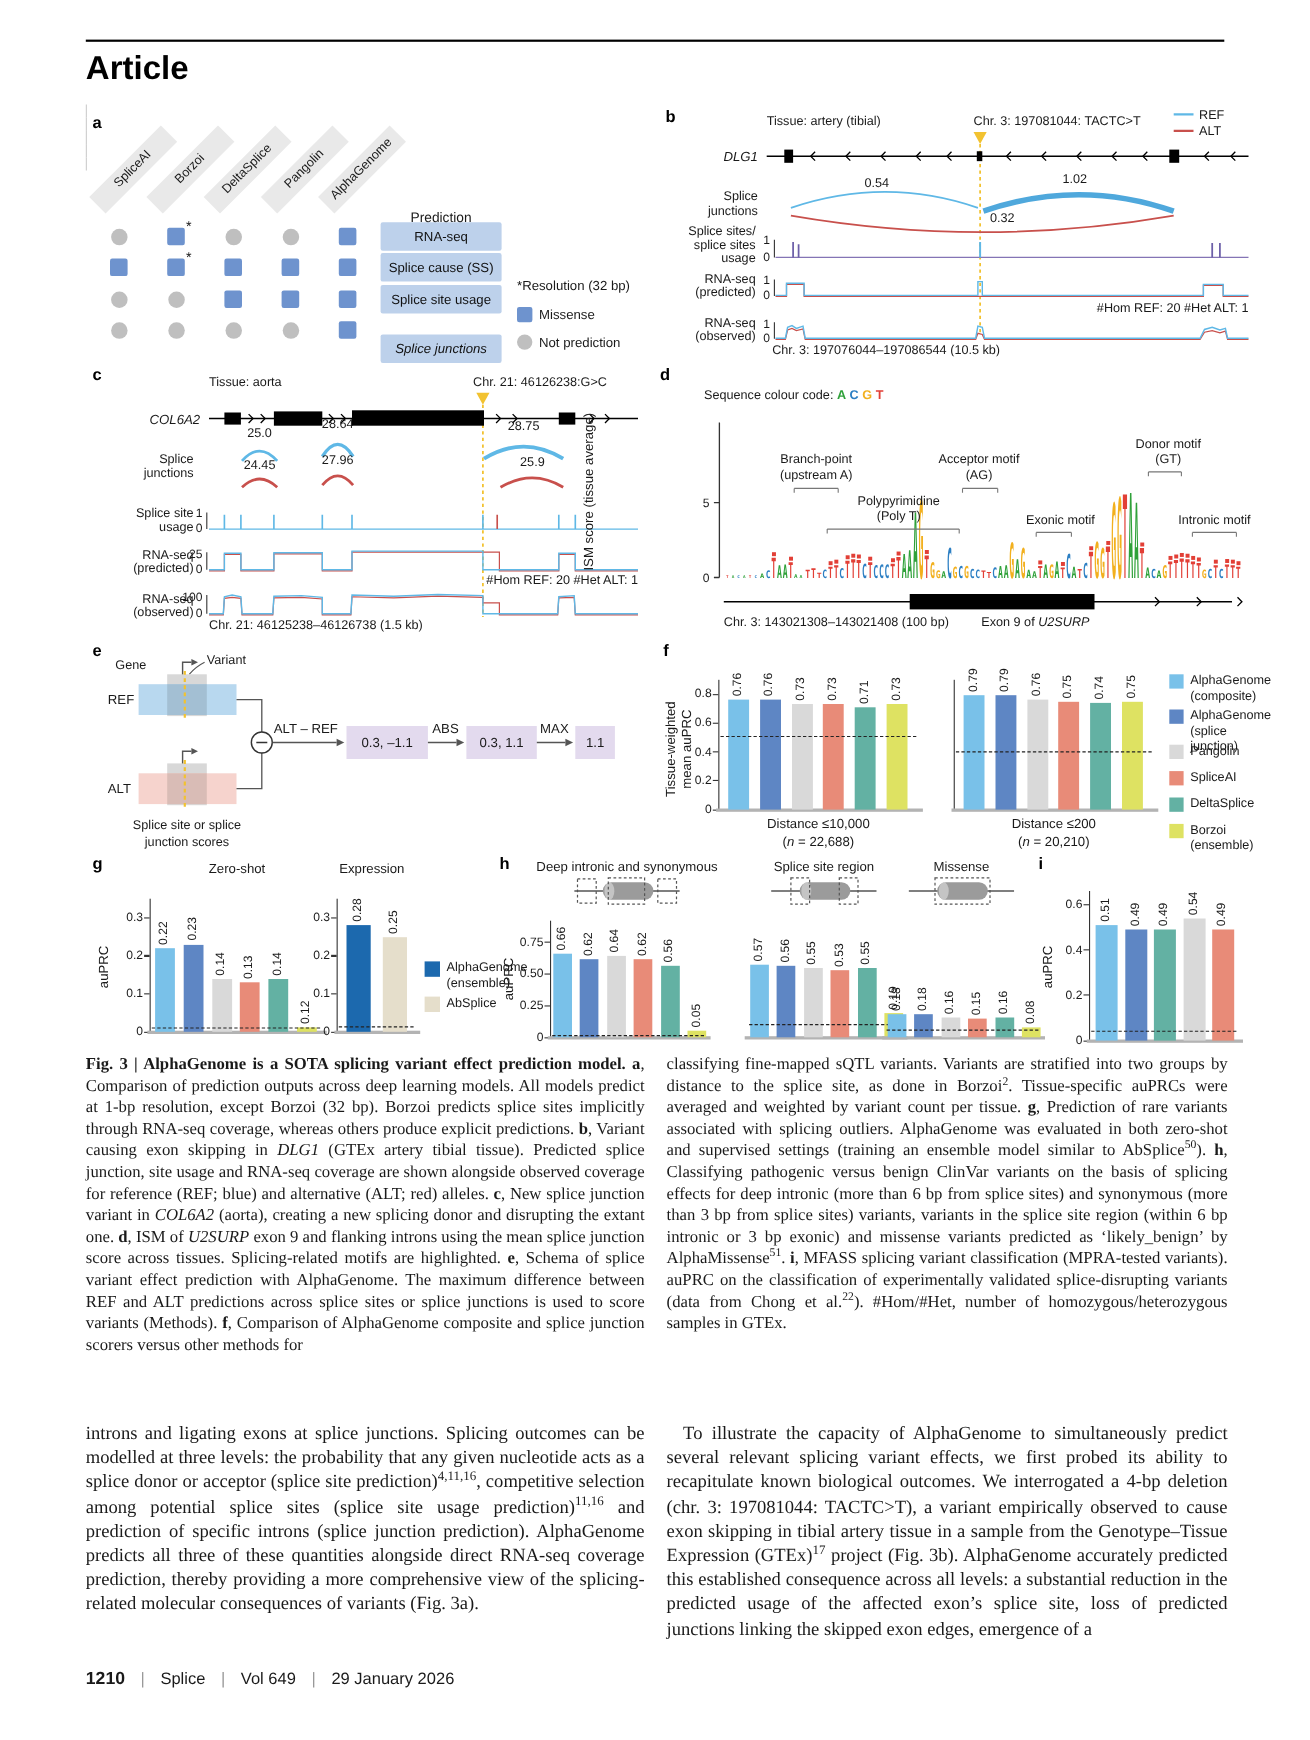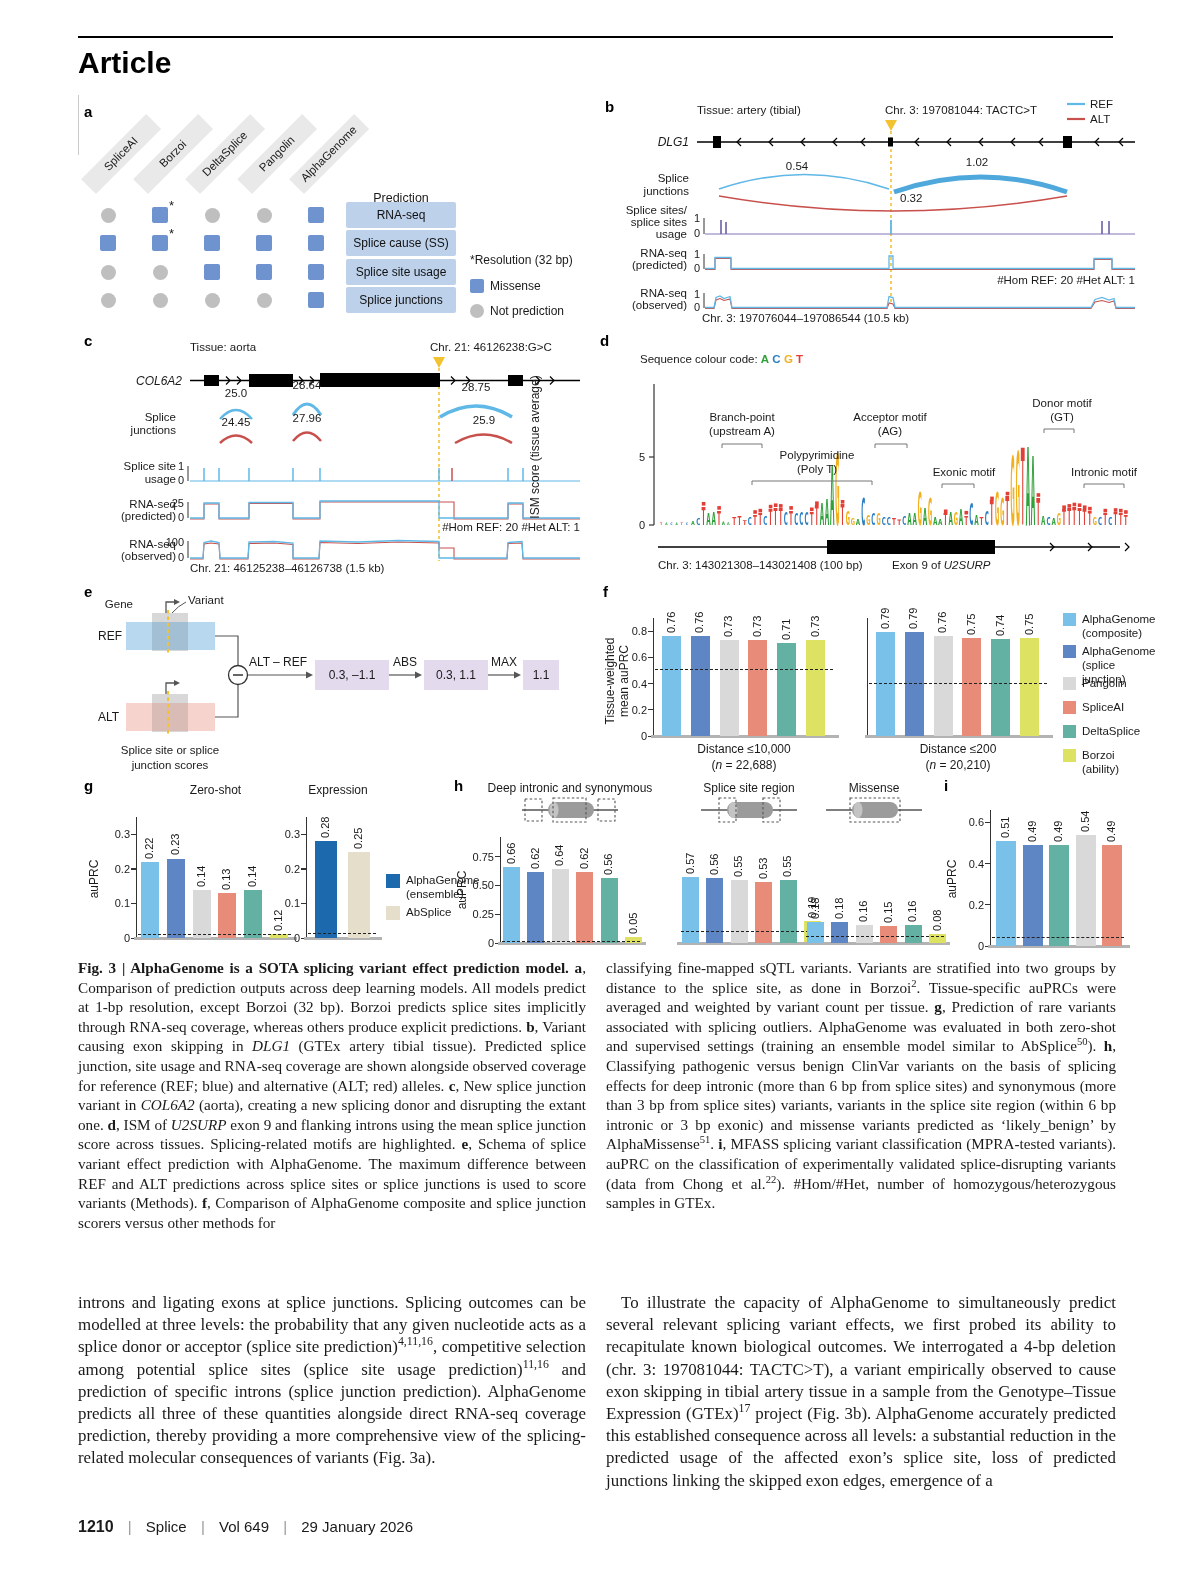--- a/index.html
+++ b/index.html
@@ -73,21 +73,21 @@
       <div class="cell-circle" style="left: 74.5px; top: 169.5px; background: rgb(191, 191, 191);"></div>
       <div class="cell-square" style="left: 126px; top: 169px; background: rgb(110, 147, 206);"></div>
       <div class="cell-square" style="left: 178px; top: 169px; background: rgb(110, 147, 206);"></div>
       <div class="cell-square" style="left: 230px; top: 169px; background: rgb(110, 147, 206);"></div>
       <div class="row-box" style="top: 164px;">Splice site usage</div>
       <div class="cell-circle" style="left: 22.5px; top: 197.5px; background: rgb(191, 191, 191);"></div>
       <div class="cell-circle" style="left: 74.5px; top: 197.5px; background: rgb(191, 191, 191);"></div>
       <div class="cell-circle" style="left: 126.5px; top: 197.5px; background: rgb(191, 191, 191);"></div>
       <div class="cell-circle" style="left: 178.5px; top: 197.5px; background: rgb(191, 191, 191);"></div>
       <div class="cell-square" style="left: 230px; top: 197px; background: rgb(110, 147, 206);"></div>
-      <div class="row-box" style="top: 192px;">Splice junctions</div>
+      <div class="row-box" style="top: 209px; font-style: italic;">Splice junctions</div>
       <div style="left: 268px; top: 96px; width: 110px; text-align: center; position: absolute; font: 12.5px &quot;Liberation Sans&quot;, sans-serif;">Prediction</div>
       <div style="left: 392px; top: 158px; position: absolute; font: 12px &quot;Liberation Sans&quot;, sans-serif;">*Resolution (32 bp)</div>
       <div style="left: 392px; top: 184px; width: 14px; height: 14px; background: rgb(110, 147, 206); position: absolute; border-radius: 2px;"></div>
       <div style="left: 412px; top: 184px; position: absolute; font: 12px &quot;Liberation Sans&quot;, sans-serif;">Missense</div>
       <div style="left: 392px; top: 209px; width: 14px; height: 14px; background: rgb(191, 191, 191); position: absolute; border-radius: 50%;"></div>
       <div style="left: 412px; top: 209px; position: absolute; font: 12px &quot;Liberation Sans&quot;, sans-serif;">Not prediction</div>
     </div>
 
   <div class="panel-letter" style="left:605px;top:98px;">b</div>
   <svg class="abs" style="left:597px;top:94px;" width="543" height="230" viewBox="0 0 543 230">
@@ -510,21 +510,21 @@
       <div style="left: 468px; top: 121px; width: 13px; height: 13px; background: rgb(232, 139, 120); position: absolute;"></div>
       <div class="legend-entry" style="left: 487px; top: 120px; position: absolute;">
         <div>SpliceAI</div>
       </div>
       <div style="left: 468px; top: 145px; width: 13px; height: 13px; background: rgb(99, 177, 163); position: absolute;"></div>
       <div class="legend-entry" style="left: 487px; top: 144px; position: absolute;">
         <div>DeltaSplice</div>
       </div>
       <div style="left: 468px; top: 169px; width: 13px; height: 13px; background: rgb(222, 226, 98); position: absolute;"></div>
       <div class="legend-entry" style="left: 487px; top: 168px; position: absolute;">
-        <div>Borzoi (ability)</div>
+        <div>Borzoi (ensemble)</div>
       </div>
     </div>
   <div id="panel-g" class="abs" style="left:78px;top:775px;width:395px;height:185px;">
     <div class="panel-letter" style="left:6px;top:2px;">g</div>
   <div class="chart-title" style="left: 60px; top: 8px; width: 155px; position: absolute;">Zero-shot</div>
       <div class="chart-title" style="left: 195px; top: 8px; width: 130px; position: absolute;">Expression</div>
       <div class="rot-label" style="left: -44px; top: 96.5px; width: 120px; transform: rotate(-90deg);">
         <div>auPRC</div>
       </div>
       <div style="left: 58px; top: 42px; width: 157px; height: 121px; position: absolute;">

